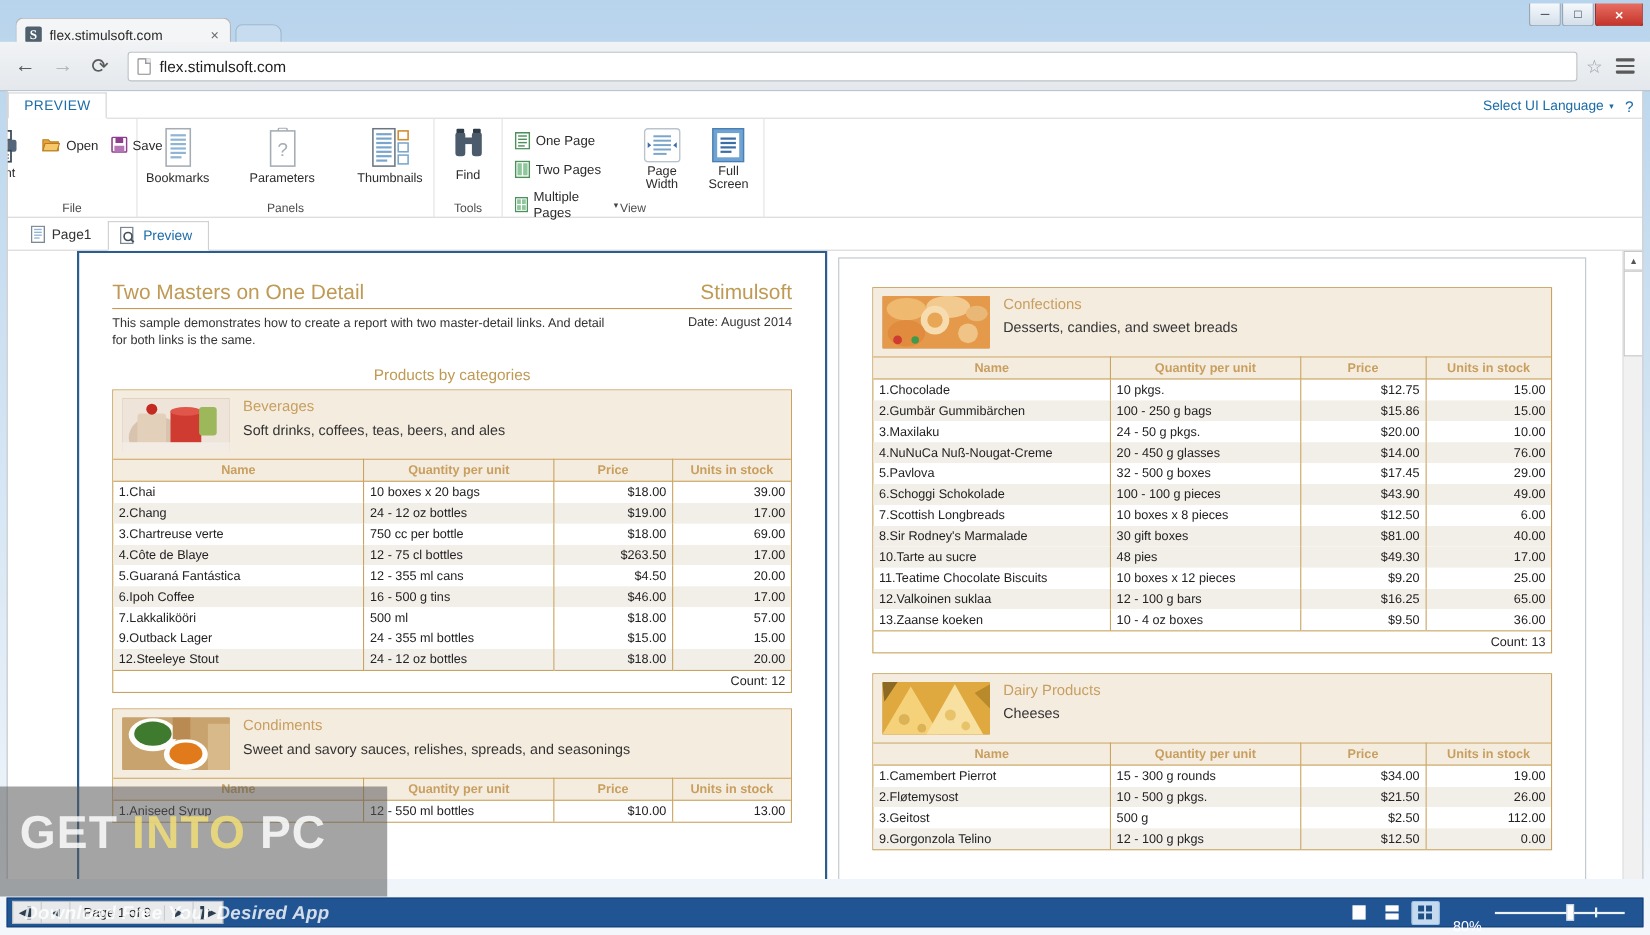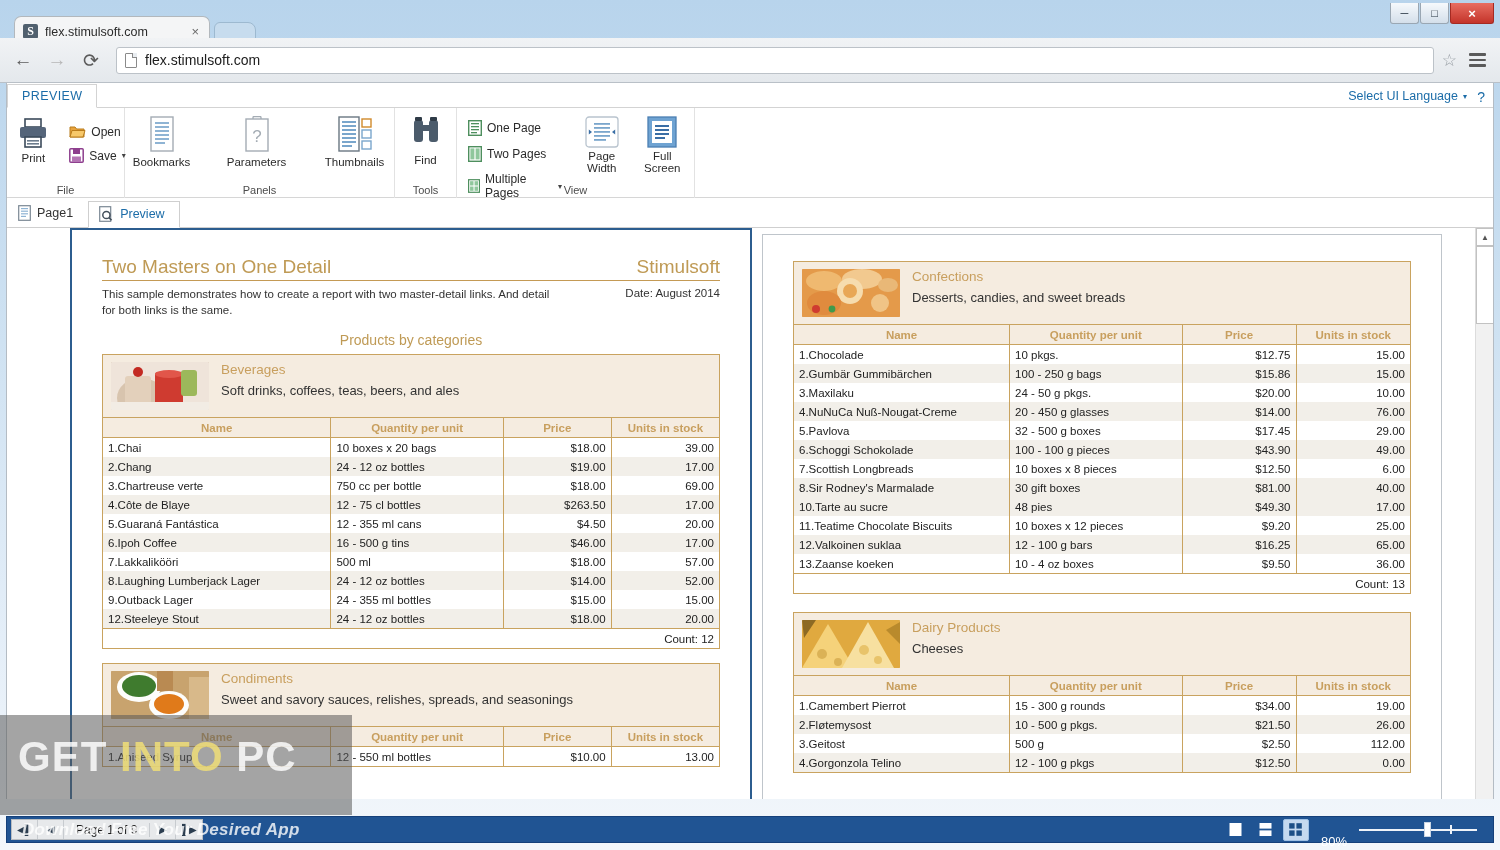--- a/index.html
+++ b/index.html
@@ -117,27 +117,27 @@
     font-size:11px;color:#4c4c4c;position:absolute;bottom:2px;left:0;right:0;text-align:center;
   }
   .bigbtn{
     width:62px;display:flex;flex-direction:column;align-items:center;gap:2px;padding-top:4px;
     font-size:11.5px;color:#2b2b2b;
   }
   .bigbtn .lbl{text-align:center;line-height:1.05;}
   .smallbtn{
     display:flex;align-items:center;gap:5px;font-size:12px;color:#2b2b2b;padding:2px 3px;
   }
-  .stack{display:flex;flex-direction:column;gap:5px;justify-content:center;padding-top:10px;}
+  .stack{display:flex;flex-direction:row;gap:5px;justify-content:center;padding-top:10px;}
   .vstack-view{display:flex;flex-direction:column;gap:6px;justify-content:center;padding:6px 2px 0 2px;}
 
   
   #page-tabs{
     height:30px;background:#fff;border-bottom:1px solid #cfcfcf;display:flex;align-items:flex-end;
-    gap:0;
+    padding-left:10px;gap:0;
   }
   .ptab{
     display:flex;align-items:center;gap:6px;font-size:12.5px;color:#333;
     padding:4px 14px 5px 10px;border:1px solid transparent;background:transparent;
   }
   .ptab.active{
     border:1px solid #cfcfcf;border-bottom:1px solid #fff;background:#fff;color:#1b6ca8;
     position:relative;top:1px;
   }
 
@@ -571,26 +571,20 @@
                     <td>16 - 500 g tins</td>
                     <td class="num">$46.00</td>
                     <td class="num">17.00</td>
                   </tr>
                 <tr>
                     <td>7.Lakkalikööri</td>
                     <td>500 ml</td>
                     <td class="num">$18.00</td>
                     <td class="num">57.00</td>
                   </tr>
-                <tr class="alt">
-                    <td>8.Laughing Lumberjack Lager</td>
-                    <td>24 - 12 oz bottles</td>
-                    <td class="num">$14.00</td>
-                    <td class="num">52.00</td>
-                  </tr>
                 <tr>
                     <td>9.Outback Lager</td>
                     <td>24 - 355 ml bottles</td>
                     <td class="num">$15.00</td>
                     <td class="num">15.00</td>
                   </tr>
                 <tr class="alt">
                     <td>12.Steeleye Stout</td>
                     <td>24 - 12 oz bottles</td>
                     <td class="num">$18.00</td>
@@ -816,21 +810,21 @@
                     <td class="num">$21.50</td>
                     <td class="num">26.00</td>
                   </tr>
                 <tr>
                     <td>3.Geitost</td>
                     <td>500 g</td>
                     <td class="num">$2.50</td>
                     <td class="num">112.00</td>
                   </tr>
                 <tr class="alt">
-                    <td>4.Gorgonzola Telino</td>
+                    <td>9.Gorgonzola Telino</td>
                     <td>12 - 100 g pkgs</td>
                     <td class="num">$12.50</td>
                     <td class="num">0.00</td>
                   </tr>
               </tbody>
             </table>
           </div>
         </div>
       </div>
 

